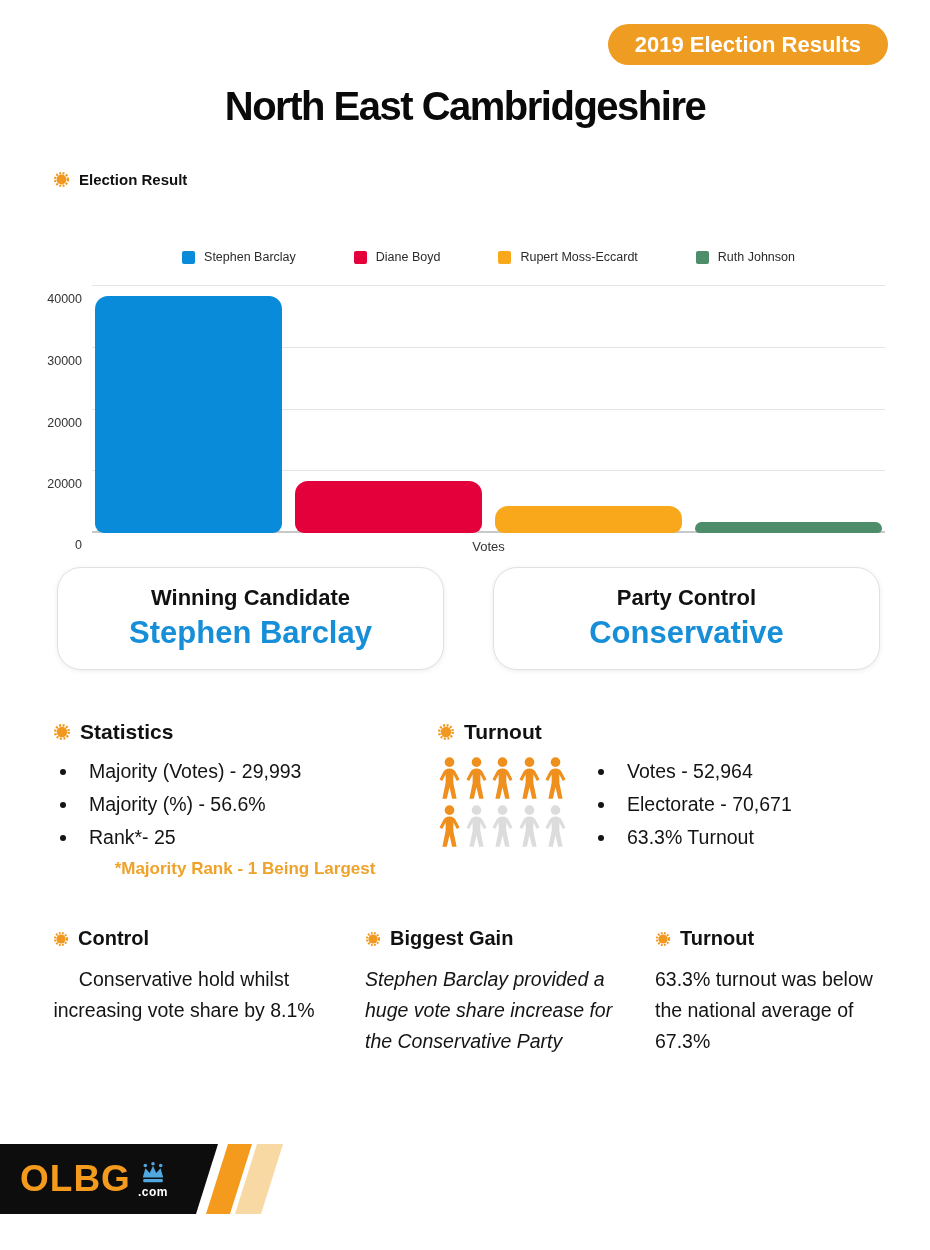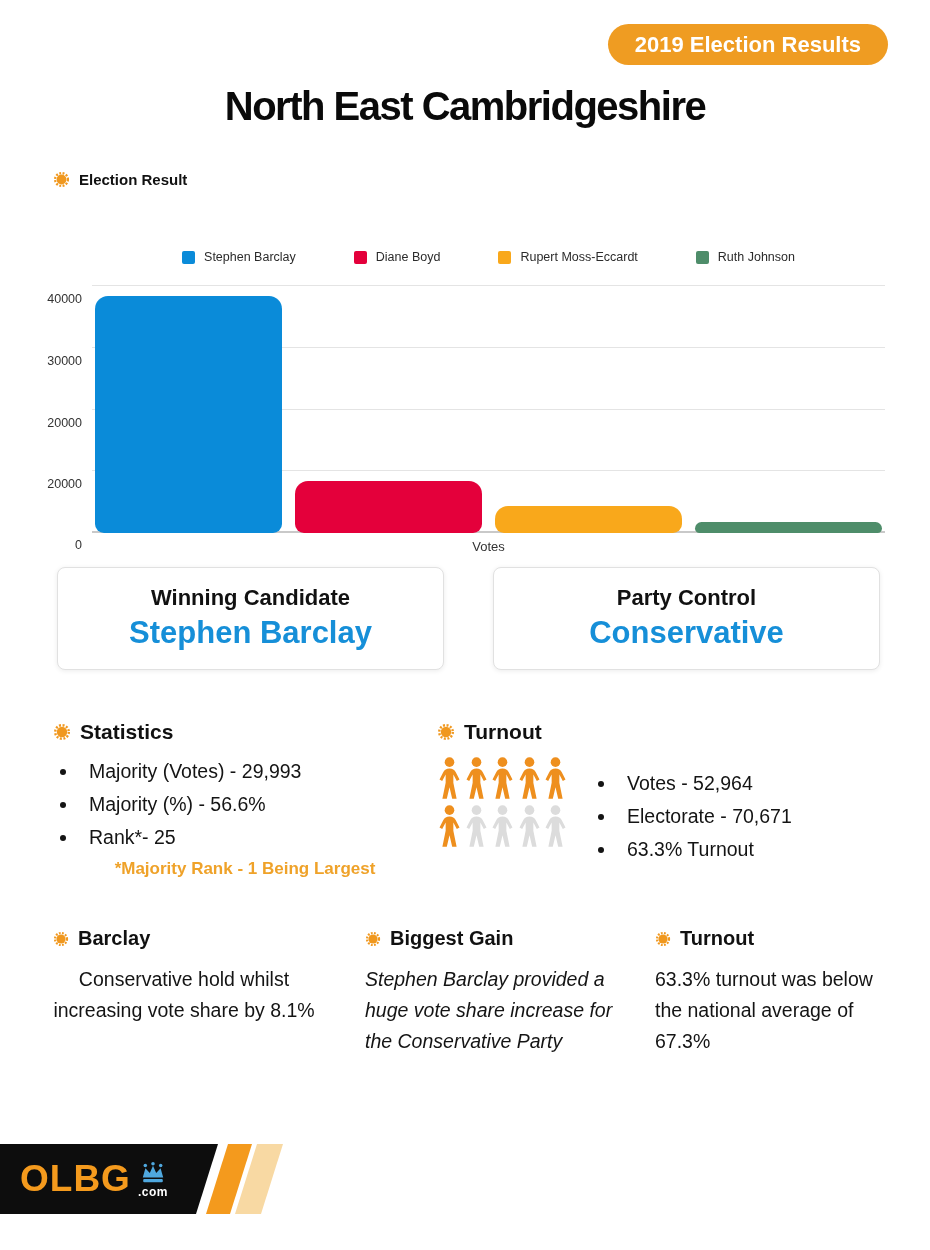--- a/index.html
+++ b/index.html
@@ -32,38 +32,38 @@
   .gridline.baseline { background:#c9c9c9; height:2px; }
   .ytick { position:absolute; right:calc(100% + 10px); transform:translateY(50%);
            font-size:12.5px; color:#333; white-space:nowrap; }
   .bars { position:absolute; left:3px; right:3px; top:0; bottom:0; display:flex;
           align-items:flex-end; gap:13px; z-index:2; }
   .bar { flex:1; border-radius:13px 13px 9px 9px; min-height:4px; }
   .votes-label { margin-left:50px; margin-top:6px; text-align:center; font-size:13px; color:#333; }
 
   
   .cards { display:flex; gap:49px; margin:13px 50px 0 57px; }
-  .card { flex:1; border:1px solid #e1e1e1; border-radius:8px; background:#fff;
+  .card { flex:1; border:1px solid #e1e1e1; border-radius:24px; background:#fff;
           box-shadow:0 1px 5px rgba(0,0,0,.08); text-align:center; padding:17px 10px 18px; }
   .card-label { font-size:22px; font-weight:bold; color:#111; }
   .card-value { font-size:31px; font-weight:bold; color:#168fd8; margin-top:4px; }
 
   
   .mid { display:flex; margin:50px 50px 0 53px; }
   .stats-col { width:384px; }
   .mid .sec-head { font-size:21px; }
   .bullet-list { list-style:disc; margin:16px 0 0 26px; font-size:19.5px; color:#141414; }
   .bullet-list li { margin-bottom:10px; padding-left:10px; }
   .stats-note { margin-top:2px; font-size:17px; font-weight:bold; color:#efa229;text-align:center; }
   .turnout-col { flex:1; }
   .turnout-body { display:flex; align-items:flex-start; margin-top:12px; }
   .pictogram { width:132px; display:grid; grid-template-columns:repeat(5,1fr);
                column-gap:1px; row-gap:2px; }
   .pictogram svg { display:block; }
-  .turnout-list { margin-left:48px; margin-top:16px; }
+  .turnout-list { margin-left:48px; margin-top:4px; }
 
   
   .bottom { display:grid; grid-template-columns:312px 290px 1fr; margin:48px 50px 0 53px; }
   .bottom .sec-head { font-size:20px; }
   .bottom p { margin-top:14px; font-size:19.5px; line-height:1.6; color:#141414; }
   .bottom .col1 p { width:262px;text-align:center; }
   .bottom .col2 p { width:272px;font-style:italic; }
   .bottom .col3 p { width:242px; }
 
   
@@ -229,21 +229,21 @@
     </div>
   </div>
 
   <div class="bottom">
     <div class="col1">
       <div class="sec-head">
         <svg class="sun" width="16" height="16" viewBox="0 0 18 18">
           <circle cx="9" cy="9" r="5.2" fill="#f0981f"></circle>
           <circle cx="9" cy="9" r="6.8" fill="none" stroke="#f0981f" stroke-width="2.4" stroke-dasharray="2 1.6"></circle>
         </svg>
-        <span>Barclay</span>
+        <span>Control</span>
       </div>
       <p>Conservative hold whilst increasing vote share by 8.1%</p>
     </div>
     <div class="col2">
       <div class="sec-head">
         <svg class="sun" width="16" height="16" viewBox="0 0 18 18">
           <circle cx="9" cy="9" r="5.2" fill="#f0981f"></circle>
           <circle cx="9" cy="9" r="6.8" fill="none" stroke="#f0981f" stroke-width="2.4" stroke-dasharray="2 1.6"></circle>
         </svg>
         <span>Biggest Gain</span>

